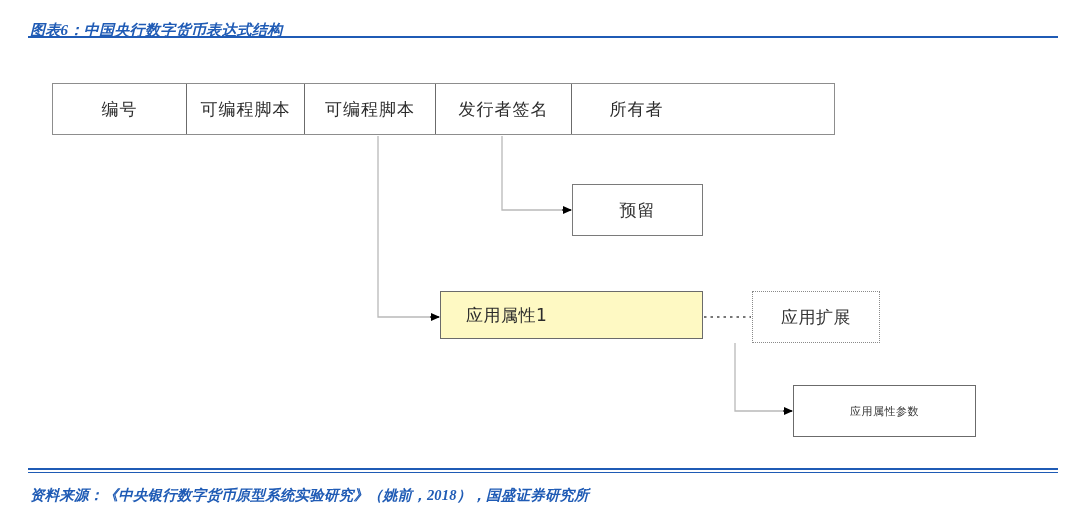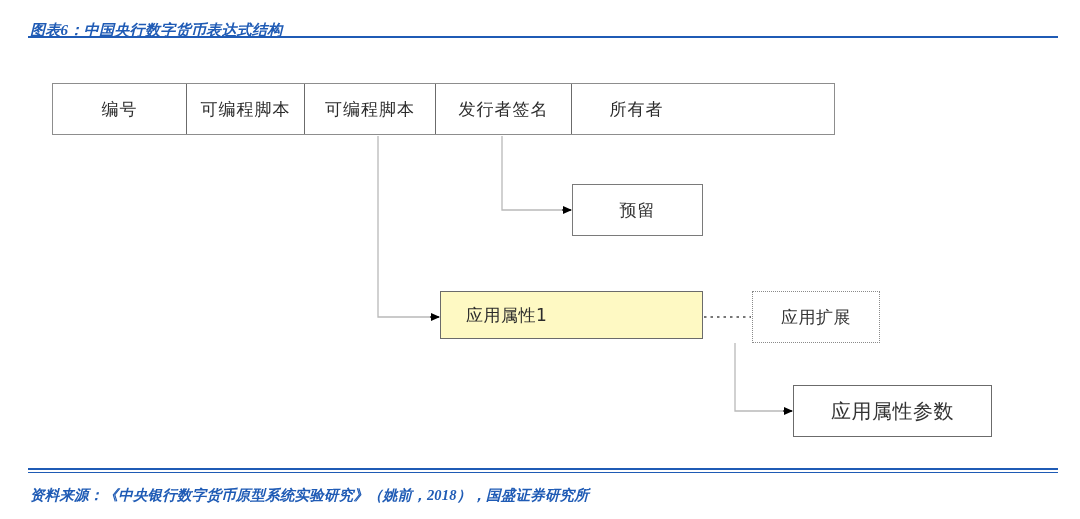--- a/index.html
+++ b/index.html
@@ -154,23 +154,23 @@
   #node-attr-n {
     left: 752px;
     top: 251px;
     width: 128px;
     height: 52px;
     font-size: 17px;
   }
   #node-attr-param {
     left: 793px;
     top: 345px;
-    width: 199px;
-    height: 52px;
-    font-size: 20px;
+    width: 183px;
+    height: 52px;
+    font-size: 11px;
     letter-spacing: 0.5px;
     border: 1.4px solid #6b6b6b;
   }
 
   
   #figure-footer {
     position: absolute;
     left: 0;
     top: 465px;
     width: 1080px;

